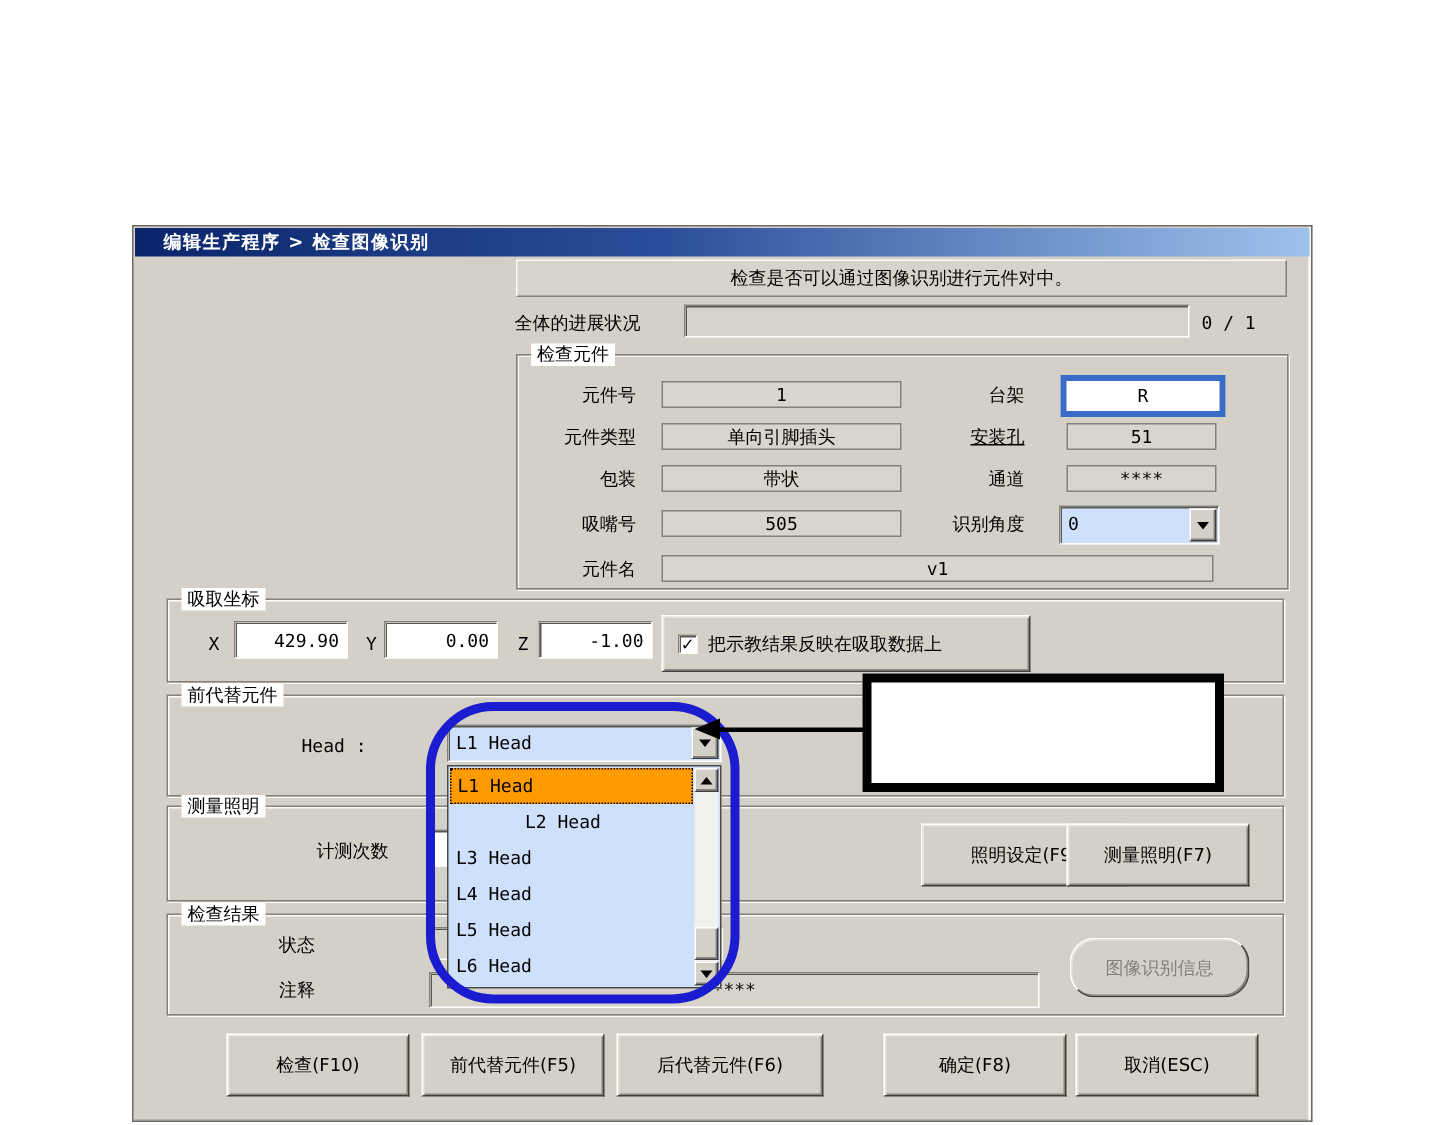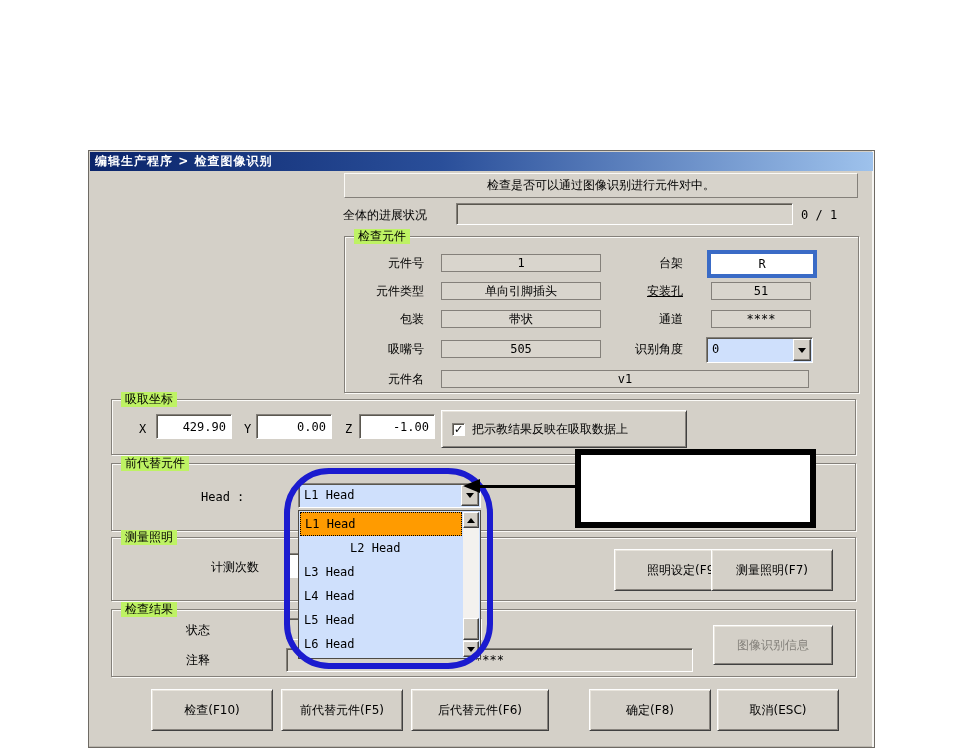--- a/index.html
+++ b/index.html
@@ -9,21 +9,21 @@
   .dialog {
     position:absolute; left:88px; top:150px; width:787px; height:598px;
     background:#d4d0c8; border:1px solid #6e6a64;
     box-shadow: inset -2px 0 0 #f6f5f2, inset 0 -1px 0 #b9b5ad;
     font-size:12px; color:#000;
   }
   .titlebar {
     position:absolute; left:1px; top:1px; width:783px; height:19px;
     background:linear-gradient(to right,#0a246a 0%, #2a4f9a 45%, #9ec2ec 100%);
     color:#ffffff; font-weight:bold; font-size:12px;
-    display:flex; align-items:center; padding-left:5px; letter-spacing:1px;
+    display:flex; align-items:center; padding-left:19px; letter-spacing:1px;
   }
 
   .label { position:absolute; font-size:12px; white-space:nowrap; line-height:16px; }
   .r { text-align:right; }
 
   .mono { font-family:"DejaVu Sans Mono","DejaVu Sans",monospace; }
 
   .panel-flat {
     position:absolute; border:1px solid; border-color:#fbfaf7 #84807a #84807a #fbfaf7;
     background:#d7d3cb; display:flex; align-items:center; justify-content:center;
@@ -34,30 +34,30 @@
     font-family:"DejaVu Sans Mono","DejaVu Sans",monospace; font-size:12px;
   }
   .sunken {
     position:absolute; border:1px solid; border-color:#84807a #ffffff #ffffff #84807a;
     box-shadow: inset 1px 1px 0 #5a574f;
     background:#d7d3cb;
   }
   .sunken.white { background:#ffffff; }
 
   .group { position:absolute; border:1px solid #84807a; box-shadow: inset 1px 1px 0 #fbfaf7, 1px 1px 0 #fbfaf7; }
-  .legend { position:absolute; top:-8px; left:9px; background:#bef264; padding:0 4px; font-size:12px; line-height:15px; white-space:nowrap; }
+  .legend { position:absolute; top:-8px; left:9px; background:#ffffff; padding:0 4px; font-size:12px; line-height:15px; white-space:nowrap; }
 
   .btn {
     position:absolute; background:#d4d0c8;
     border:1px solid; border-color:#ffffff #404040 #404040 #ffffff;
     box-shadow: inset 1px 1px 0 #e8e4dc, inset -1px -1px 0 #87837d;
     display:flex; align-items:center; justify-content:center;
     font-size:12px; cursor:default; white-space:nowrap;
   }
-  .btn.disabled { color:#84817b; }
+  .btn.disabled { color:#84817b;border-radius:17px; }
 
   .combo {
     position:absolute; border:1px solid; border-color:#84807a #ffffff #ffffff #84807a;
     box-shadow: inset 1px 1px 0 #5a574f; background:#cfe0fc;
   }
   .combo-text { position:absolute; left:5px; top:4px; font-size:12px; font-family:"DejaVu Sans Mono","DejaVu Sans",monospace; white-space:nowrap; }
   .drop-btn {
     position:absolute; right:1px; top:1px; bottom:1px; width:18px; background:#d4d0c8;
     border:1px solid; border-color:#ffffff #404040 #404040 #ffffff;
     box-shadow: inset -1px -1px 0 #87837d;

